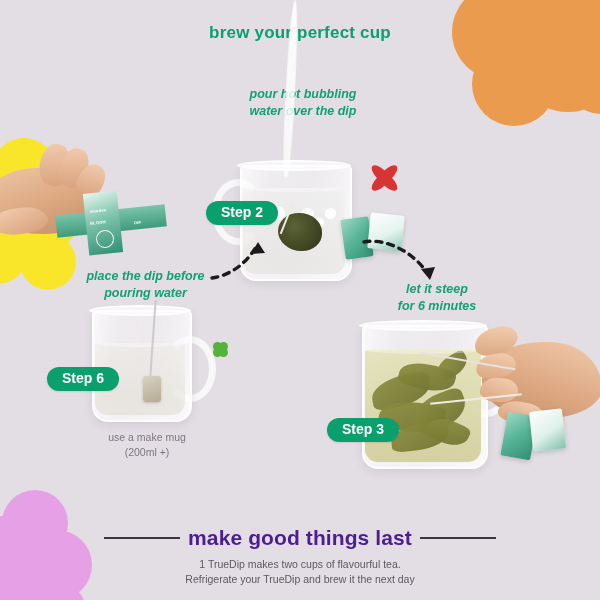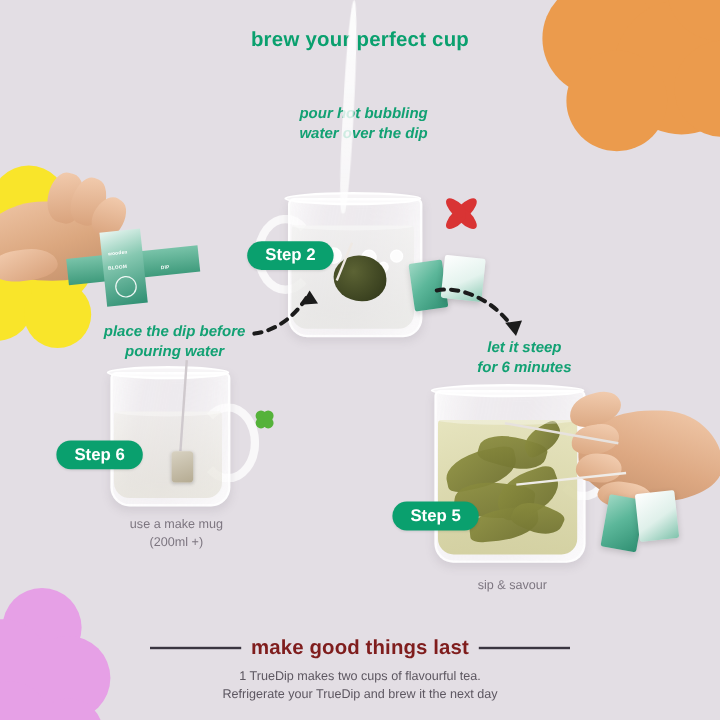--- a/index.html
+++ b/index.html
@@ -418,22 +418,22 @@
     justify-content: center;
     gap: 8px;
     margin-bottom: 7px;
   }
   .foot-head .line {
     width: 76px;
     height: 2px;
     background: #3a3540;
   }
   .foot-title {
-    color: #7f1d1d;
-    font-size: 17px;
+    color: #4c1d95;
+    font-size: 21px;
     font-weight: bold;
     letter-spacing: .1px;
   }
   .foot-body {
     color: #5d5761;
     font-size: 10.5px;
     line-height: 1.5;
     white-space: pre-line;
   }
 </style>
@@ -584,22 +584,21 @@
     <div class="fing" style="left:2px;top:32px;width:40px;height:24px;transform:rotate(-8deg);"></div>
     <div class="fing" style="left:6px;top:56px;width:38px;height:24px;transform:rotate(4deg);"></div>
     <div class="fing" style="left:24px;top:80px;width:46px;height:22px;transform:rotate(10deg);"></div>
   </div>
 
   <div class="dip-right">
     <div class="packet p1"></div>
     <div class="packet p2"></div>
   </div>
 
-  <div class="badge badge-3">Step 5</div>
-  <div class="cap cap-sip">sip &amp; savour</div>
+  <div class="badge badge-3">Step 3</div>
 
   <div class="footer">
     <div class="foot-head">
       <span class="line"></span>
       <span class="foot-title">make good things last</span>
       <span class="line"></span>
     </div>
     <div class="foot-body">1 TrueDip makes two cups of flavourful tea.
 Refrigerate your TrueDip and brew it the next day</div>
   </div>

